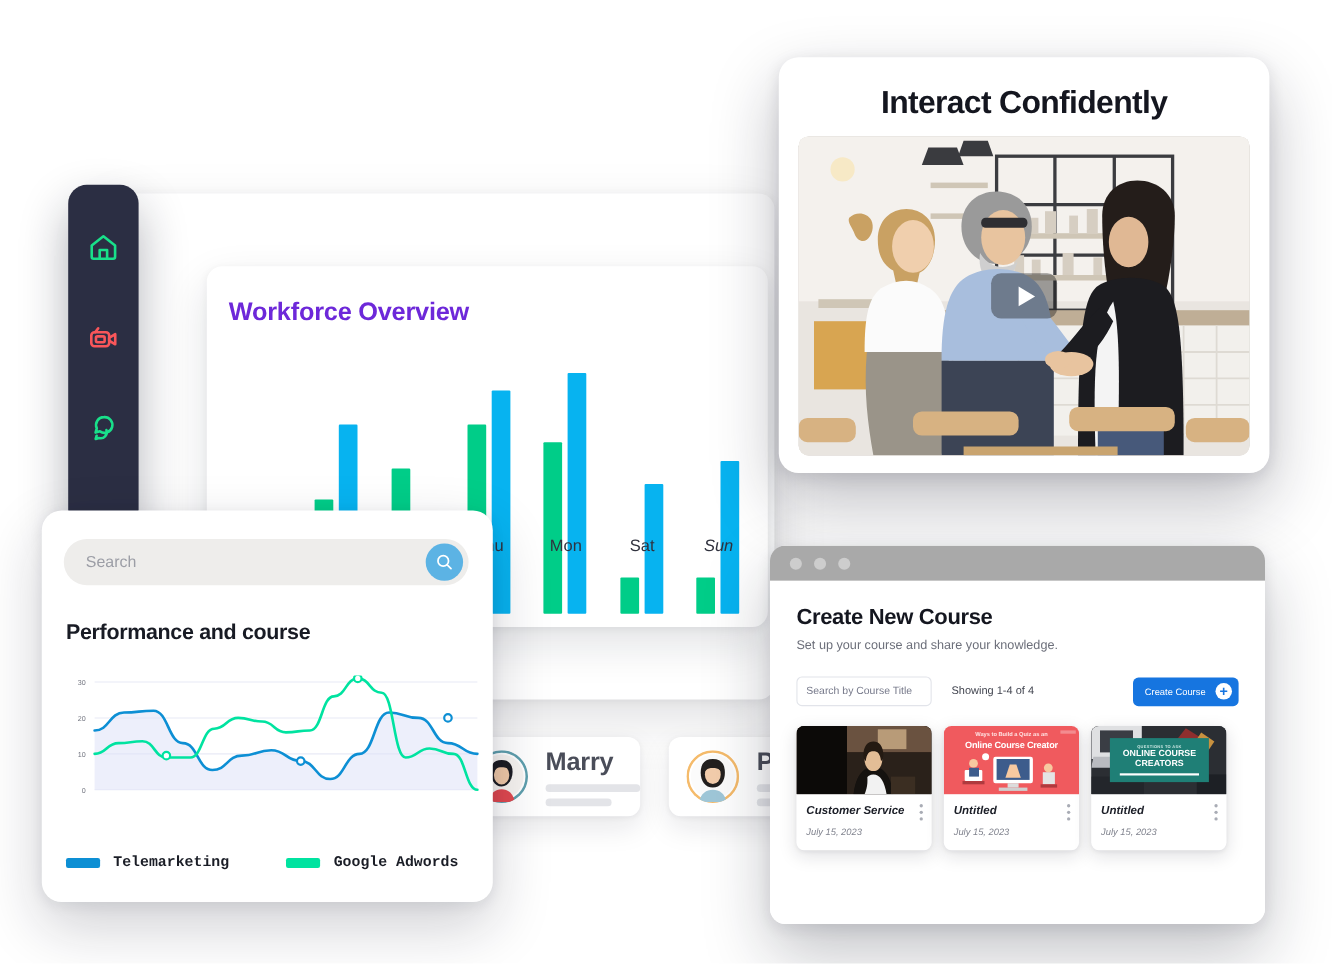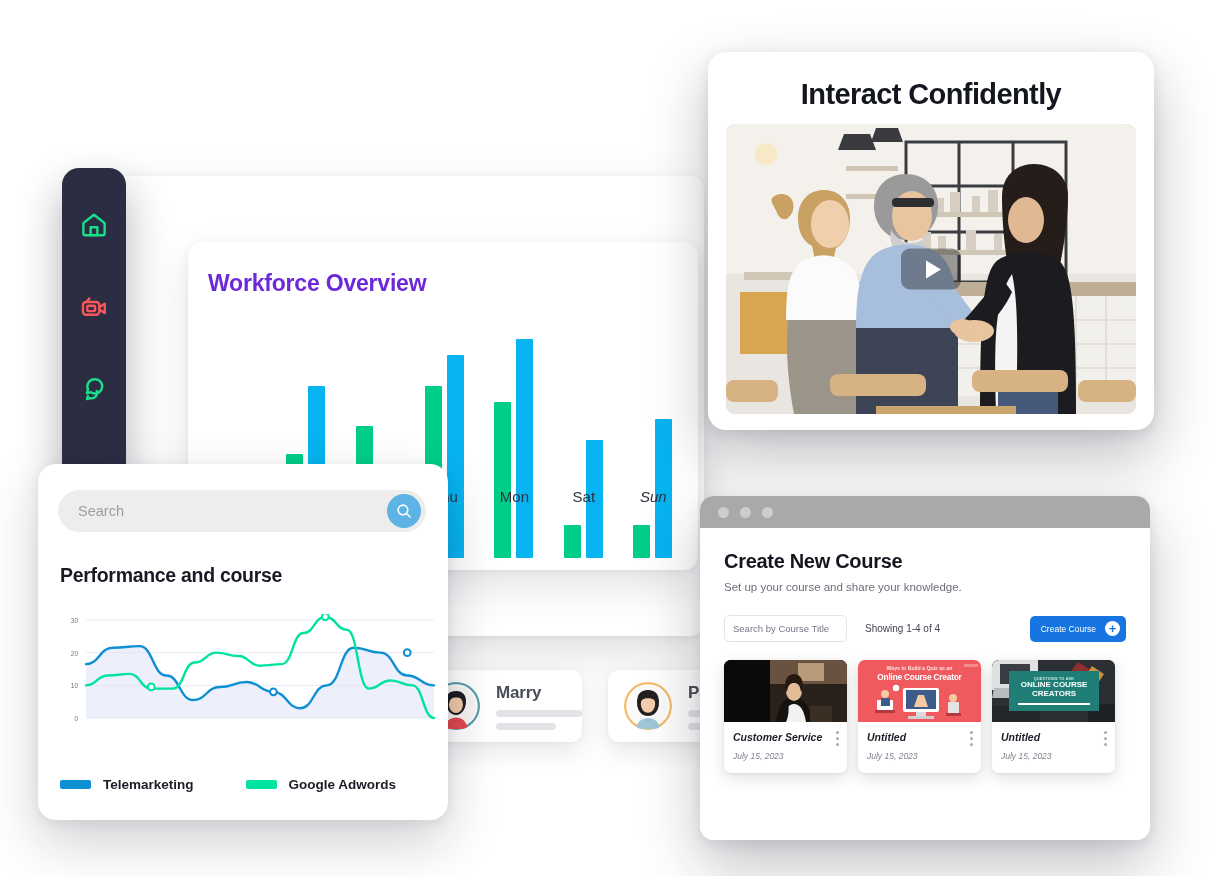--- a/index.html
+++ b/index.html
@@ -71,37 +71,37 @@
     width: 34px; height: 34px; border-radius: 50%; background: #5cb3e4;
     margin-right: 5px; display: flex; align-items: center; justify-content: center;
     border: 0; cursor: pointer; flex: 0 0 auto;
   }
   #perf-title {
     position: absolute; left: 22px; top: 100px;
     font-size: 19.5px; font-weight: 700; color: #181b24; letter-spacing: -.3px;
   }
   #perf-chart { position: absolute; left: 18px; top: 150px; width: 380px; height: 124px; }
   #perf-legend {
-    position: absolute; left: 22px; bottom: 28px; display: flex; align-items: flex-start; gap: 52px;
+    position: absolute; left: 22px; bottom: 28px; display: flex; align-items: flex-start; gap: 52px; font-family: Liberation Mono, monospace;
   }
   .lg { display: flex; align-items: center; gap: 12px; }
   .lg-sw { width: 31px; height: 9px; border-radius: 2px; }
   .lg-tx { font-size: 13.5px; font-weight: 700; color: #1a1d26; }
 
   
   .avchip {
     background: #fff; border-radius: 11px; height: 72px;
     box-shadow: 0 10px 26px rgba(20,22,40,.10), 0 1px 5px rgba(20,22,40,.05);
     display: flex; align-items: center; padding-left: 16px; gap: 16px;
   }
   #chip-marry { position: absolute; left: 416px; top: 670px; width: 166px; }
   #chip-pat   { position: absolute; left: 608px; top: 670px; width: 166px; }
   .av { width: 48px; height: 48px; border-radius: 50%; flex: 0 0 auto; overflow: hidden; position: relative; }
   .av svg { position: absolute; inset: 0; width: 100%; height: 100%; }
-  .av-name { font-size: 17px; font-weight: 700; color: #4a4d59; letter-spacing: -.2px; }
+  .av-name { font-size: 23px; font-weight: 700; color: #4a4d59; letter-spacing: -.2px; }
   .av-lines { display: flex; flex-direction: column; gap: 6px; margin-top: 7px; }
   .av-lines i { display: block; height: 7px; border-radius: 4px; background: #e3e4e8; }
 
   
   #video-card {
     left: 708px; top: 52px; width: 446px; height: 378px;
     border-radius: 18px; padding: 0;
     box-shadow: 0 26px 60px rgba(20,22,40,.28), 0 4px 14px rgba(20,22,40,.10);
   }
   #video-title {

